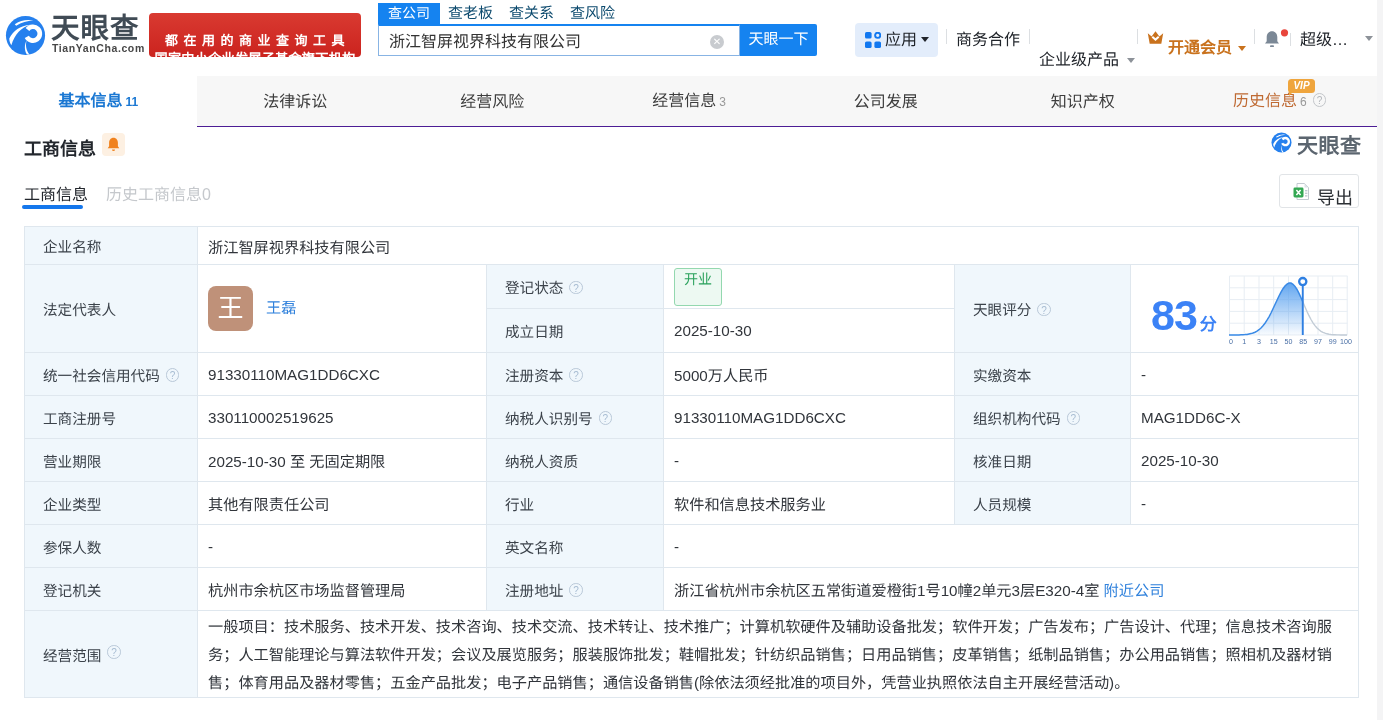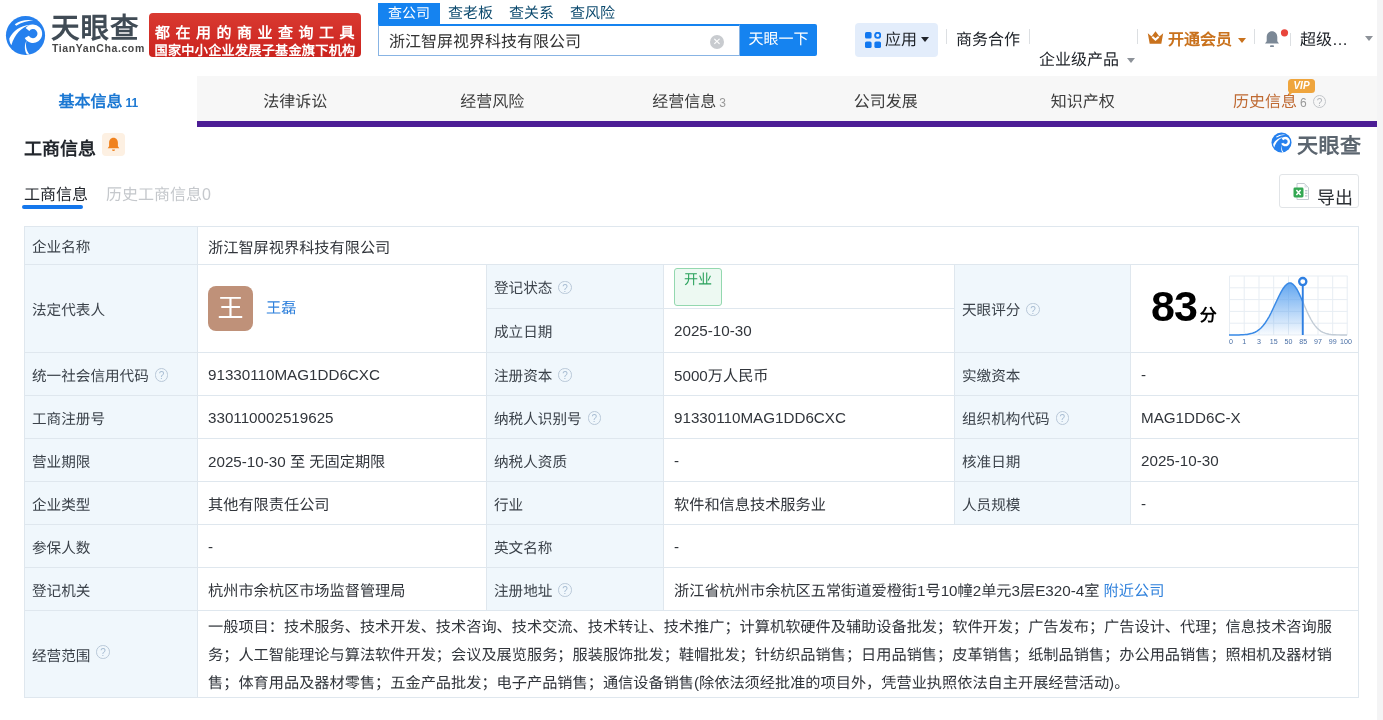--- a/index.html
+++ b/index.html
@@ -8,21 +8,21 @@
   font-family:"Liberation Sans", sans-serif; }
 .abs { position:absolute; }
 #page { position:relative; width:1383px; height:720px; }
 
 
 #hdr { position:absolute; left:0; top:0; width:1378px; height:76px; background:#fff; }
 .logo-txt { position:absolute; left:51px; top:14px; font-size:28.5px; line-height:28px; font-weight:bold; color:#404b55; letter-spacing:1px; }
 .logo-sub { position:absolute; left:52px; top:42px; font-size:10.5px; font-weight:bold; color:#474747; letter-spacing:0.6px; }
 #banner { position:absolute; left:149px; top:13px; width:212px; height:44px; border-radius:4px;
   background:linear-gradient(180deg,#d93a31 0%,#cb231e 100%); color:#fff; text-align:center; }
-#banner .b1 { margin-top:11px; line-height:17.5px; font-size:15px; letter-spacing:5.5px; font-weight:bold; white-space:nowrap; text-indent:5px;}
+#banner .b1 { margin-top:19px; line-height:17.5px; font-size:13px; letter-spacing:5.5px; font-weight:bold; white-space:nowrap; text-indent:5px;}
 #banner .b2 { margin-top:0; line-height:17.5px; font-size:13.2px; letter-spacing:0.2px; font-weight:bold; white-space:nowrap; }
 .stab-on { position:absolute; left:378px; top:3px; width:62px; height:21px; background:#1583f0; color:#fff;
   font-size:14px; text-align:center; line-height:21px; }
 .stab { position:absolute; top:1px; font-size:15px; color:#0c4a6e; }
 #sinput { position:absolute; left:378px; top:24px; width:362px; height:32px; background:#fff;
   border:1px solid #88b4e4; border-top:2px solid #1583f0; }
 #sinput .txt { position:absolute; left:10px; top:2px; font-size:16px; color:#333; }
 #sclear { position:absolute; left:331px; top:9px; width:14px; height:14px; border-radius:50%;
   background:#c8cbcf; color:#fff; font-size:10px; line-height:14px; text-align:center; }
 #sbtn { position:absolute; left:740px; top:24px; width:77px; height:32px; background:#1583f0;
@@ -34,21 +34,21 @@
 .tri { display:inline-block; width:0; height:0; border-left:4.5px solid transparent; border-right:4.5px solid transparent; }
 .tri-dk { border-top:5.5px solid #20242a; }
 .tri-gy { border-top:5.5px solid #8d9299; }
 .tri-or { border-top:5.5px solid #c9721d; }
 .vsep { position:absolute; top:29px; width:1px; height:15px; background:#dcdfe2; }
 .ntxt { position:absolute; top:26px; font-size:16px; color:#20242a; }
 .ntxt-or { position:absolute; top:26px; font-size:16px; color:#c9721d; font-weight:bold; }
 
 
 #tabbar { position:absolute; left:0; top:76px; width:1378px; height:51px; background:#f7f7f7;
-  border-bottom:6px solid #4c1d95; display:flex; }
+  border-bottom:1px solid #4c1d95; display:flex;align-items:center; }
 .mtab { flex:1; text-align:center; line-height:51px; font-size:16px; color:#3d3d3d; position:relative; white-space:nowrap;}
 .mtab.on { background:#fff; color:#1b78d3; font-weight:bold; height:52px; }
 .cnt { font-size:12px; color:#1b78d3; margin-left:3px; }
 .cnt-g { font-size:12px; color:#999; margin-left:3px; }
 .mtab-his { color:#bf6a33; }
 .qmark { display:inline-block; width:13.5px; height:13.5px; border:1px solid #b9c8d8; border-radius:50%;
   color:#a7bcd2; font-size:10px; line-height:13.5px; text-align:center; margin-left:6px; vertical-align:1.5px; font-weight:normal;}
 #vip { position:absolute; left:1288px; top:79px; width:27px; height:14px; background:#efa53d; border-radius:3.5px;
   color:#fff; font-size:10px; font-weight:bold; font-style:italic; text-align:center; line-height:14px; }
 #vip:after { content:""; position:absolute; left:1px; bottom:-3px; width:0; height:0;
@@ -60,28 +60,28 @@
 #subtab1 { position:absolute; left:24px; top:181px; font-size:16px; color:#23272d; font-weight:500;}
 #subtab2 { position:absolute; left:106px; top:181px; font-size:16px; color:#c5c8cc; }
 #subtab-line { position:absolute; left:22px; top:205px; width:61px; height:3.5px; background:#1577ec; border-radius:2px; }
 .mini-logo-txt { position:absolute; left:1297px; top:135px; line-height:21px; font-size:21px; font-weight:bold; color:#5b656f; letter-spacing:0.5px;}
 #exportbtn { position:absolute; left:1279px; top:174px; width:80px; height:34px; border:1px solid #e1e4e7; border-radius:3px; }
 #exportbtn .t { position:absolute; left:37px; top:8px; font-size:18px; color:#2b2f34; }
 
 
 #tbl { position:absolute; left:24px; top:226px; width:1334px; border-collapse:collapse; table-layout:fixed; }
 #tbl td { border:1px solid #dfe7ee; vertical-align:middle; }
-td.lbl { background:#f0f7fc; color:#3b424a; font-size:14.6px; padding-left:7px; }
+td.lbl { background:#f0f7fc; color:#3b424a; font-size:14.6px; padding-left:18px; }
 td.val { background:#fff; color:#31353b; font-size:15.2px; padding-left:10px; }
 a.blue { color:#3182dc; text-decoration:none; }
 #avatar { display:inline-block; width:45px; height:45px; background:#bf9179; border-radius:8px; color:#fff;
   font-size:26px; font-weight:300; line-height:45px; text-align:center; vertical-align:middle; margin-right:13px; }
 #openbadge { display:inline-block; height:38px; padding:0 9px; border:1px solid #93d8af; background:#edf9f2;
   border-radius:3px; color:#2ba25d; font-size:14px; line-height:21px; }
-#score83 { position:absolute; left:20px; top:17px; color:#000000; font-size:43px; font-weight:bold; letter-spacing:-1px;}
+#score83 { position:absolute; left:20px; top:26px; color:#3b82f6; font-size:43px; font-weight:bold; letter-spacing:-1px;}
 #score83 span { font-size:17px; font-weight:bold; letter-spacing:0; margin-left:3px;}
 </style>
 </head>
 <body>
 <div id="page">
 
   <div id="hdr">
     <svg class="abs" style="left:5px;top:15px;" width="41" height="41" viewBox="0 0 44 44">
       <circle cx="22" cy="22" r="21" fill="#2580ee"></circle>
       <path d="M10.5,9.8 Q20,3.8 30.5,6 Q20.5,6.3 12,11.5 Q11.2,10.7 10.5,9.8 Z" fill="#fff"></path>
@@ -116,21 +116,21 @@
     </div>
     <div class="vsep" style="left:946px;"></div>
     <div class="ntxt" style="left:956px;">商务合作</div>
     <div class="vsep" style="left:1029px;"></div>
     <div class="ntxt" style="left:1039px;margin-top:20px;">企业级产品 <span class="tri tri-gy" style="margin-left:4px;vertical-align:2px;"></span></div>
     <div class="vsep" style="left:1137px;"></div>
     <svg class="abs" style="left:1147px;top:30px;" width="17" height="15" viewBox="0 0 17 15">
       <path d="M0.8,3.2 L4.6,6.4 L8.5,1.2 L12.4,6.4 L16.2,3.2 L14.3,13.8 L2.7,13.8 Z" fill="#c9721d"></path>
       <path d="M5.3,6.8 L8.5,9.6 L11.7,6.8" stroke="#fff" stroke-width="2" fill="none"></path>
     </svg>
-    <div class="ntxt-or" style="left:1168px;">开通会员 <span class="tri tri-or" style="margin-left:2px;vertical-align:2px;"></span></div>
+    <div class="ntxt-or" style="left:1168px;margin-top:8px;">开通会员 <span class="tri tri-or" style="margin-left:2px;vertical-align:2px;"></span></div>
     <div class="vsep" style="left:1254px;"></div>
     <svg class="abs" style="left:1264px;top:29px;" width="26" height="21" viewBox="0 0 26 21">
       <path d="M8,2.2 C4.9,2.2 2.7,4.8 2.7,8 L2.7,12.2 L1,14.6 L15,14.6 L13.3,12.2 L13.3,8 C13.3,4.8 11.1,2.2 8,2.2 Z" fill="#7b8896"></path>
       <rect x="6" y="16.3" width="4" height="1.8" rx="0.9" fill="#7b8896"></rect>
       <circle cx="20.5" cy="3.8" r="3.6" fill="#e8453c"></circle>
     </svg>
     <div class="vsep" style="left:1290px;top:33px;height:13px;"></div>
     <div class="ntxt" style="left:1300px;">超级…</div>
     <span class="tri tri-gy abs" style="left:1365px;top:36px;"></span>
   </div>

